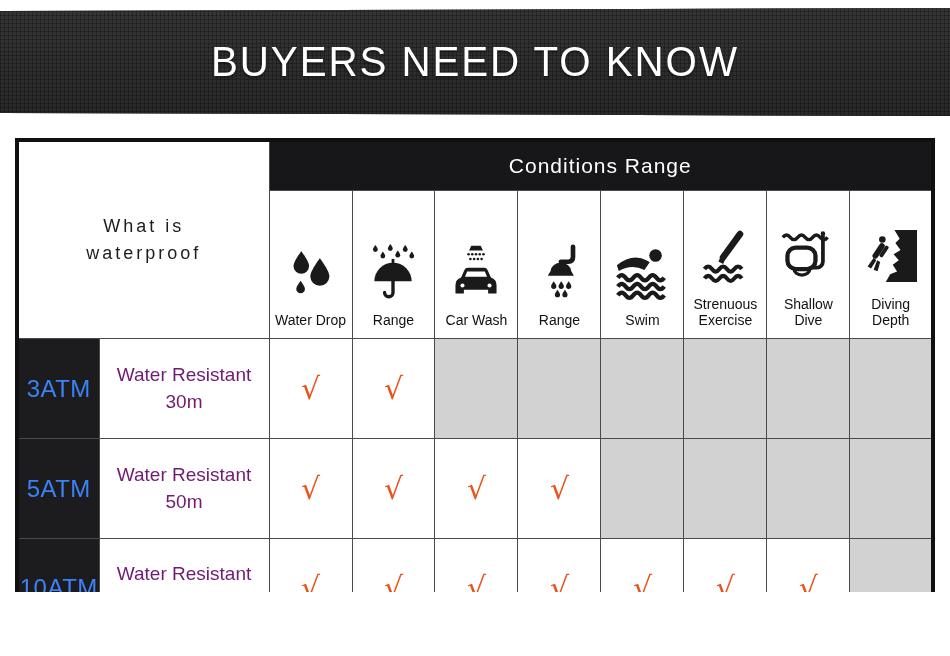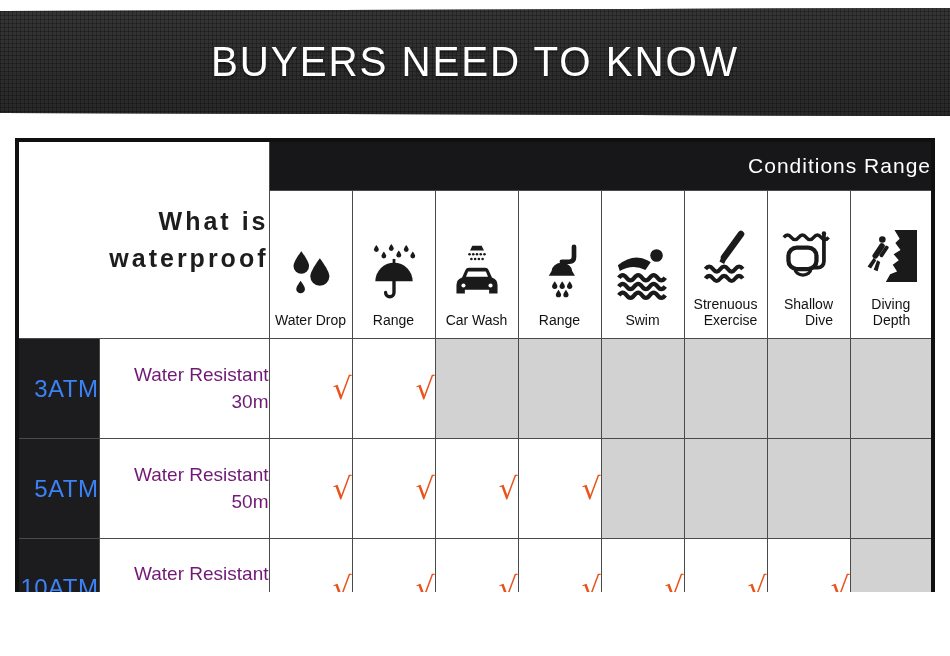--- a/index.html
+++ b/index.html
@@ -22,24 +22,24 @@
     transform:scaleX(.96);text-shadow:0 2px 3px rgba(0,0,0,.45);white-space:nowrap;
   }
 
   
   .wp-table{
     position:absolute;left:15px;top:138px;width:920px;
     border-collapse:collapse;table-layout:fixed;
     border:4px solid #101010;background:#ffffff;
   }
   .wp-table th,.wp-table td{
-    border:1px solid #4a4a4a;text-align:right;vertical-align:middle;padding:0;
+    border:1px solid #4a4a4a;text-align:center;vertical-align:middle;padding:0;
   }
   .corner{
-    font-size:25px;font-weight:700;letter-spacing:3px;line-height:1.5;
+    font-size:18px;font-weight:400;letter-spacing:3px;line-height:1.5;
     white-space:pre-line;color:#1d1d1d;background:#ffffff;
   }
   .cond-bar{
     background:#17171a;color:#ffffff;font-size:21px;font-weight:normal;
     letter-spacing:1px;height:48px;
   }
   .cond-cell{height:147px;background:#ffffff;}
   .cond-inner{
     display:flex;flex-direction:column;align-items:center;justify-content:flex-end;
     height:147px;box-sizing:border-box;padding-bottom:9px;

